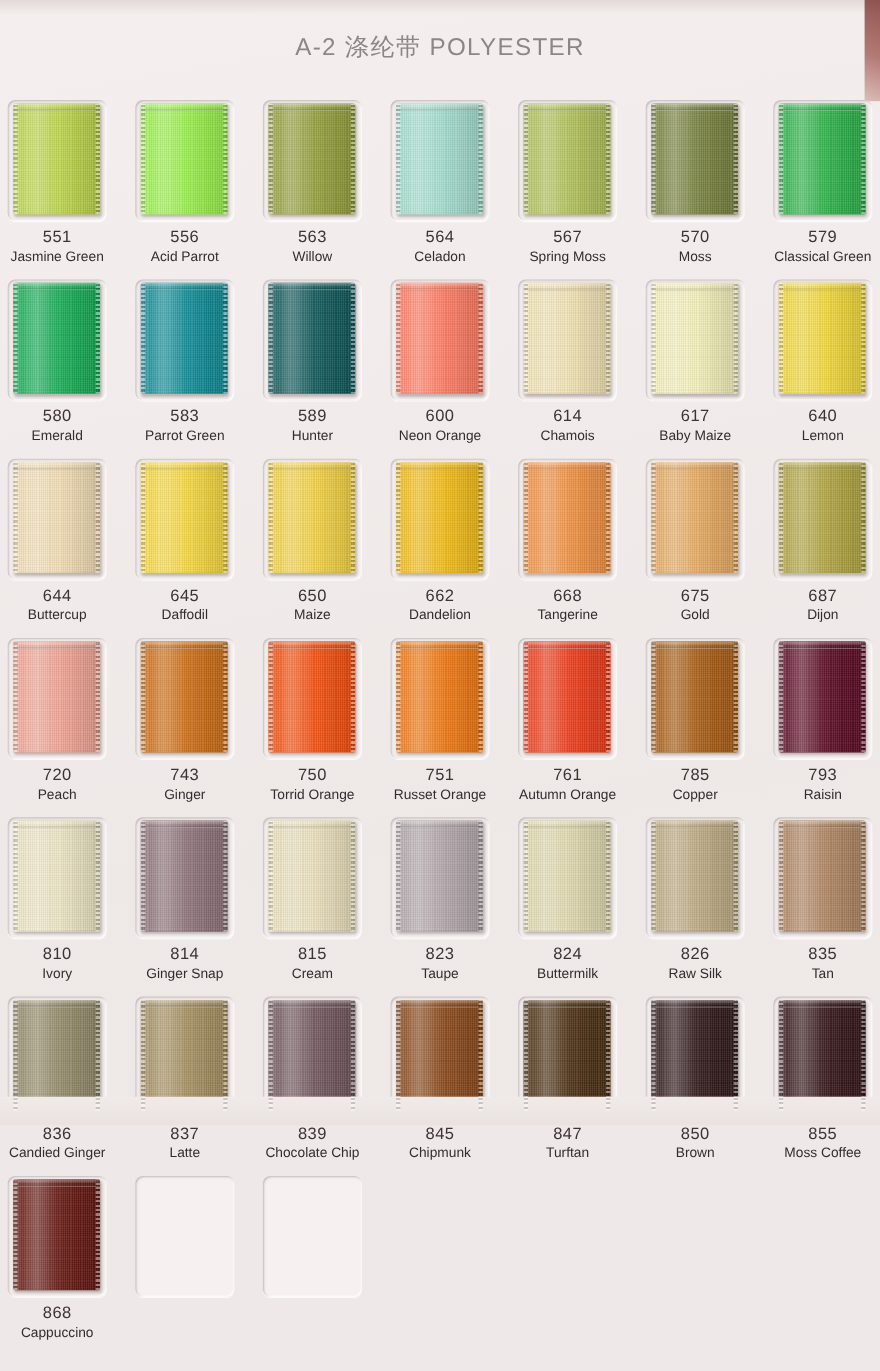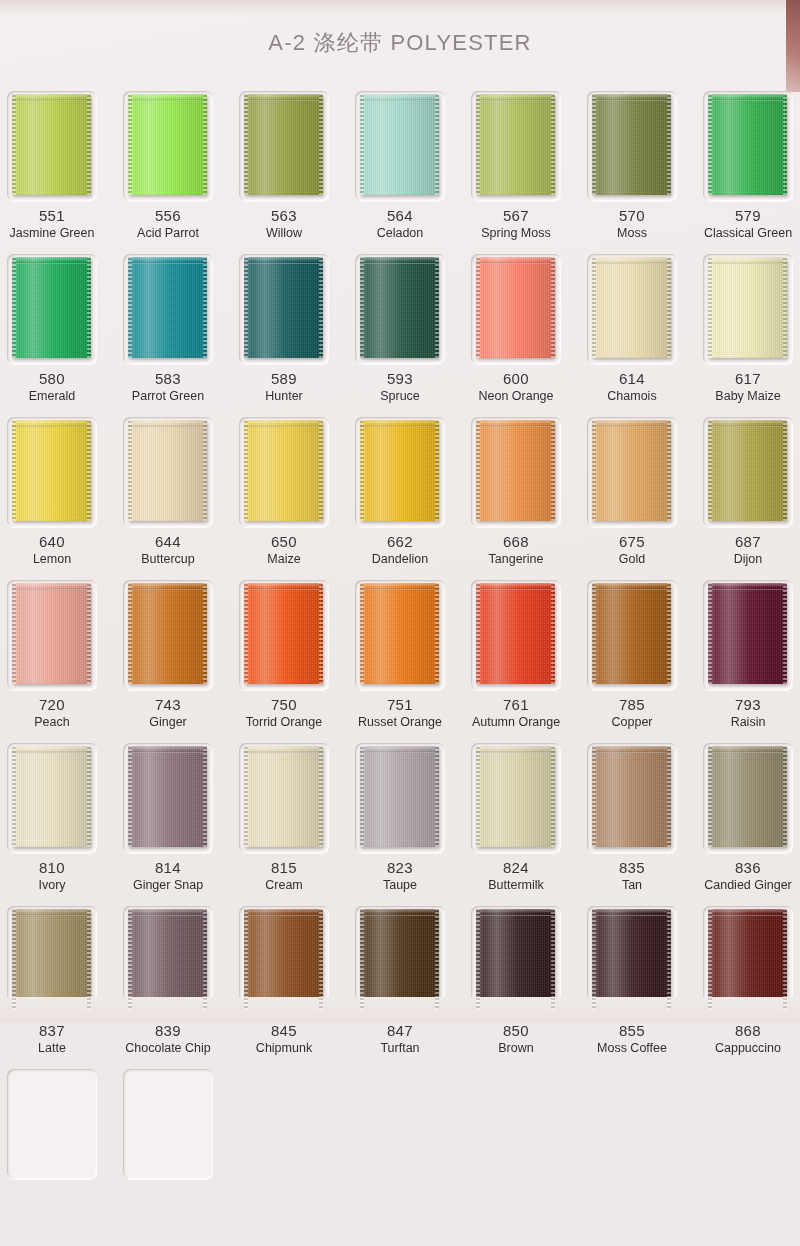--- a/index.html
+++ b/index.html
@@ -276,30 +276,20 @@
         <div class="ribbon" style="background: rgb(18, 90, 92);">
           <div class="lip"></div>
           <div class="sel-l"></div>
           <div class="sel-r"></div>
         </div>
         <div class="code">589</div>
         <div class="cname">Hunter</div>
       </div>
       <div class="cell">
         <div class="well"></div>
-        <div class="ribbon" style="background: rgb(31, 84, 64);">
-          <div class="lip"></div>
-          <div class="sel-l"></div>
-          <div class="sel-r"></div>
-        </div>
-        <div class="code">593</div>
-        <div class="cname">Spruce</div>
-      </div>
-      <div class="cell">
-        <div class="well"></div>
         <div class="ribbon" style="background: rgb(255, 124, 99);">
           <div class="lip"></div>
           <div class="sel-l"></div>
           <div class="sel-r"></div>
         </div>
         <div class="code">600</div>
         <div class="cname">Neon Orange</div>
       </div>
       <div class="cell">
         <div class="well"></div>
@@ -336,20 +326,30 @@
         <div class="ribbon" style="background: rgb(241, 220, 179);">
           <div class="lip"></div>
           <div class="sel-l"></div>
           <div class="sel-r"></div>
         </div>
         <div class="code">644</div>
         <div class="cname">Buttercup</div>
       </div>
       <div class="cell">
         <div class="well"></div>
+        <div class="ribbon" style="background: rgb(245, 215, 62);">
+          <div class="lip"></div>
+          <div class="sel-l"></div>
+          <div class="sel-r"></div>
+        </div>
+        <div class="code">645</div>
+        <div class="cname">Daffodil</div>
+      </div>
+      <div class="cell">
+        <div class="well"></div>
         <div class="ribbon" style="background: rgb(243, 210, 69);">
           <div class="lip"></div>
           <div class="sel-l"></div>
           <div class="sel-r"></div>
         </div>
         <div class="code">650</div>
         <div class="cname">Maize</div>
       </div>
       <div class="cell">
         <div class="well"></div>
@@ -506,20 +506,30 @@
         <div class="ribbon" style="background: rgb(222, 215, 173);">
           <div class="lip"></div>
           <div class="sel-l"></div>
           <div class="sel-r"></div>
         </div>
         <div class="code">824</div>
         <div class="cname">Buttermilk</div>
       </div>
       <div class="cell">
         <div class="well"></div>
+        <div class="ribbon" style="background: rgb(188, 169, 129);">
+          <div class="lip"></div>
+          <div class="sel-l"></div>
+          <div class="sel-r"></div>
+        </div>
+        <div class="code">826</div>
+        <div class="cname">Raw Silk</div>
+      </div>
+      <div class="cell">
+        <div class="well"></div>
         <div class="ribbon" style="background: rgb(176, 133, 98);">
           <div class="lip"></div>
           <div class="sel-l"></div>
           <div class="sel-r"></div>
         </div>
         <div class="code">835</div>
         <div class="cname">Tan</div>
       </div>
       <div class="cell">
         <div class="well"></div>

